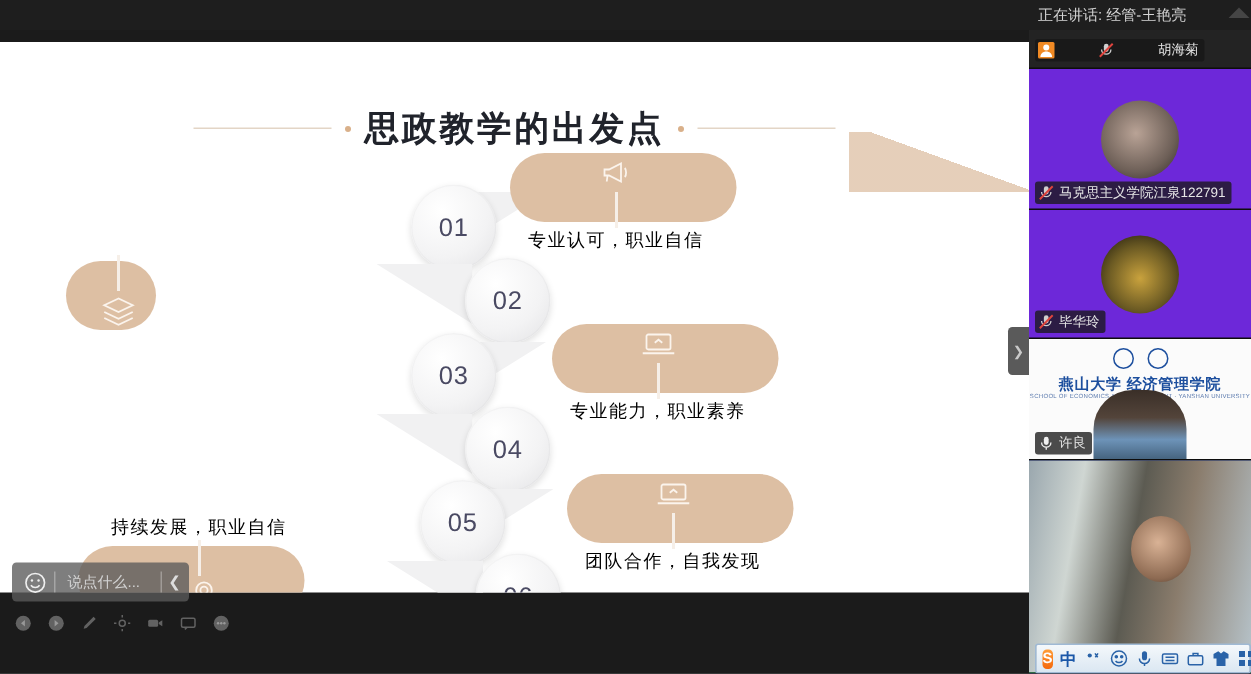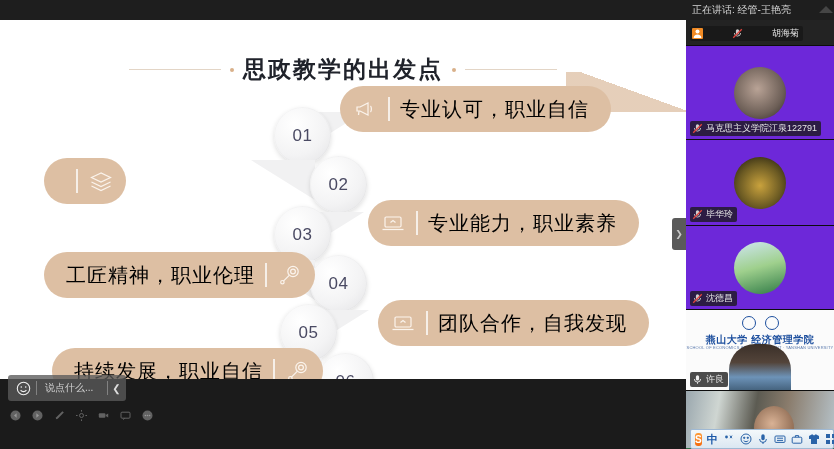--- a/index.html
+++ b/index.html
@@ -10,21 +10,21 @@
     font-family:"Liberation Sans","DejaVu Sans",sans-serif;
   }
   .app { position:relative; width:834px; height:449px; background:#111; }
 
   
   .stage {
     position:absolute; left:0; top:0; width:686px; height:449px;
     background:#1b1b1b;
   }
   .slide {
-    position:absolute; left:0; top:12px; width:686px; height:367px;
+    position:absolute; left:0; top:28px; width:686px; height:367px;
     background:#ffffff; overflow:hidden;
   }
 
   
   .slide-title-row{
     position:absolute; top:42px; left:0; width:686px;
     display:flex; align-items:center; justify-content:center; gap:9px;
   }
   .title-rule{ width:92px; height:1px; background:#e3d5c6; }
   .title-dot{ width:4px; height:4px; border-radius:50%; background:#d9b08a; }
@@ -54,21 +54,21 @@
     background:#f1f1f2;
     box-shadow:0 2px 4px rgba(0,0,0,.07);
   }
   .numtail.r{ clip-path:polygon(0 0,100% 0,0 100%); }
   .numtail.l{ clip-path:polygon(100% 0,100% 100%,0 0); }
 
   
   .pill{
     position:absolute; height:46px; border-radius:23px;
     background:#ddbfa3; display:flex; align-items:center;
-    color:#000000; font-size:20px; letter-spacing:1px; white-space:nowrap;
+    color:#000000; font-size:12px; letter-spacing:1px; white-space:nowrap;flex-direction:column;
   }
   .pill.right{ padding:0 22px 0 12px; }
   .pill.left { padding:0 12px 0 22px; justify-content:flex-end; }
   .pill .sep{ width:2px; height:24px; background:#f6efe8; margin:0 10px; flex:0 0 auto;}
   .pill .ic{ width:26px; height:26px; flex:0 0 auto; opacity:.95; }
   .pill .ic svg{ width:26px; height:26px; display:block; }
 
   
   .chatbox{
     position:absolute; left:8px; bottom:48px; z-index:9;
@@ -266,32 +266,20 @@
           <svg viewBox="0 0 26 26" fill="none" stroke="#fdf7f1" stroke-width="1.2">
               <rect x="5" y="7" width="16" height="10" rx="1.2"></rect>
               <path d="M2.5 19.5h21"></path>
               <path d="M10.5 12.5l2.5-2 2.5 2"></path>
             </svg>
         </span>
         <span class="sep"></span>
         <span>专业能力，职业素养</span>
       </div>
 
-      <div class="pill left" style="left:44px; top:240px;">
-        <span>工匠精神，职业伦理</span>
-        <span class="sep"></span>
-        <span class="ic">
-          <svg viewBox="0 0 26 26" fill="none" stroke="#fdf7f1" stroke-width="1.2">
-              <circle cx="16" cy="9.5" r="5.2"></circle>
-              <circle cx="16" cy="9.5" r="2.4"></circle>
-              <path d="M12.2 13.4L6.4 19.2"></path>
-              <circle cx="5.4" cy="20.2" r="1.7"></circle>
-            </svg>
-        </span>
-      </div>
 
       <div class="pill right" style="left:378px; top:288px;">
         <span class="ic">
           <svg viewBox="0 0 26 26" fill="none" stroke="#fdf7f1" stroke-width="1.2">
               <rect x="5" y="7" width="16" height="10" rx="1.2"></rect>
               <path d="M2.5 19.5h21"></path>
               <path d="M10.5 12.5l2.5-2 2.5 2"></path>
             </svg>
         </span>
         <span class="sep"></span>
@@ -421,33 +409,20 @@
           <svg viewBox="0 0 11 11">
               <rect x="3.9" y="1.2" width="3.2" height="5.4" rx="1.6" fill="#cfcfcf"></rect>
               <path d="M2.4 5a3.1 3.1 0 0 0 6.2 0" stroke="#cfcfcf" stroke-width=".9" fill="none"></path>
               <line x1="1.2" y1="9.8" x2="9.8" y2="1.2" stroke="#e0443e" stroke-width="1.3"></line>
             </svg>
         </span>
         <span>毕华玲</span>
       </div>
     </div>
 
-    <div class="tile" style="height:84px;">
-      <div class="av photo3"></div>
-      <div class="name">
-        <span class="micglyph">
-          <svg viewBox="0 0 11 11">
-              <rect x="3.9" y="1.2" width="3.2" height="5.4" rx="1.6" fill="#cfcfcf"></rect>
-              <path d="M2.4 5a3.1 3.1 0 0 0 6.2 0" stroke="#cfcfcf" stroke-width=".9" fill="none"></path>
-              <line x1="1.2" y1="9.8" x2="9.8" y2="1.2" stroke="#e0443e" stroke-width="1.3"></line>
-            </svg>
-        </span>
-        <span>沈德昌</span>
-      </div>
-    </div>
 
     <div class="tile" style="height:81px;">
       <div class="tile-logo">
         <div class="logo-row">
           <span class="seal"></span>
           <span class="seal"></span>
         </div>
         <div class="logo-txt">燕山大学 经济管理学院</div>
         <div class="logo-sub">SCHOOL OF ECONOMICS AND MANAGEMENT · YANSHAN UNIVERSITY</div>
         <div class="person-head"></div>

